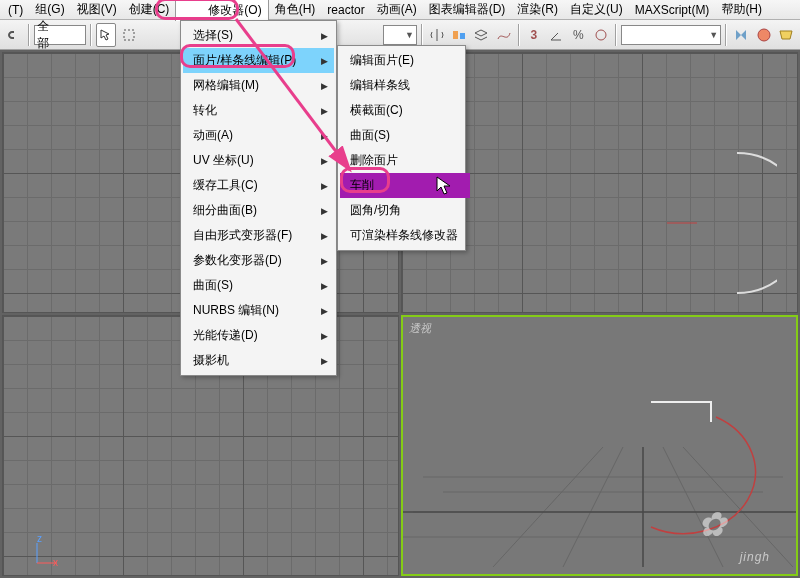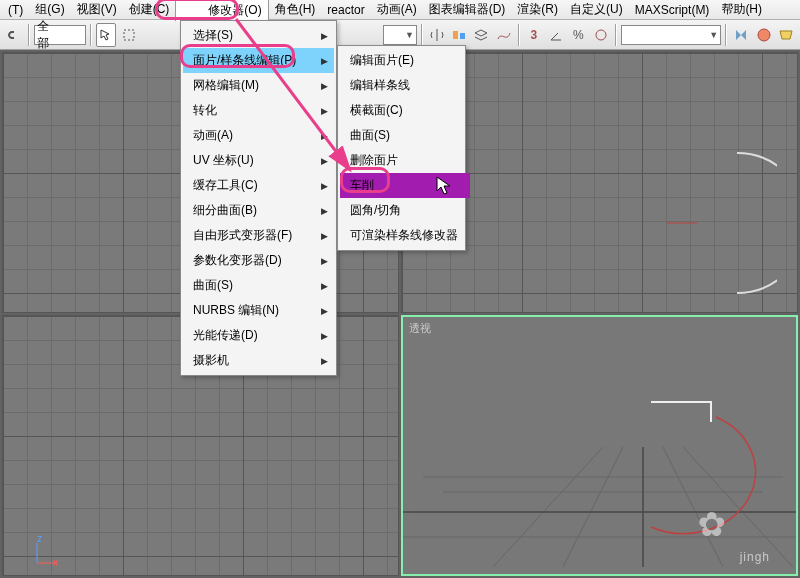--- a/index.html
+++ b/index.html
@@ -11,21 +11,21 @@
   
   .toolbar { height: 30px; background: linear-gradient(#f4f4f4, #e0e0e0); border-bottom: 1px solid #a0a0a0; display: flex; align-items: center; padding: 0 4px; gap: 2px; }
   .toolbar .sep { width: 2px; height: 22px; border-left: 1px solid #a0a0a0; border-right: 1px solid #fff; margin: 0 2px; }
   .toolbar .btn { width: 24px; height: 24px; display: flex; align-items: center; justify-content: center; border: 1px solid transparent; border-radius: 2px; }
   .toolbar .dropdown { height: 20px; border: 1px solid #888; background: #fff; display: flex; align-items: center; padding: 0 2px; font-size: 11px; }
   .toolbar .dropdown.small { width: 52px; gap: 45px; }
   .toolbar .dropdown .darrow { margin-left: auto; font-size: 9px; color: #555; }
   
   .viewports { position: relative; background: #626262; height: 528px; display: grid; grid-template-columns: 1fr 1fr; grid-template-rows: 1fr 1fr; gap: 2px; padding: 2px; }
   .viewport { background: #7a7a7a; border: 1px solid #555; position: relative; overflow: hidden; }
-  .viewport.active { border: 2px solid #86efac; }
+  .viewport.active { border: 2px solid #84cc16; font-style: italic; }
   .gridpane { position: absolute; inset: 0; background-image:
     linear-gradient(#6b6b6b 1px, transparent 1px),
     linear-gradient(90deg, #6b6b6b 1px, transparent 1px);
     background-size: 24px 24px;
   }
   .gridpane::after { content: ""; position: absolute; inset: 0; background-image:
     linear-gradient(#565656 1px, transparent 1px),
     linear-gradient(90deg, #565656 1px, transparent 1px);
     background-size: 120px 120px;
   }

